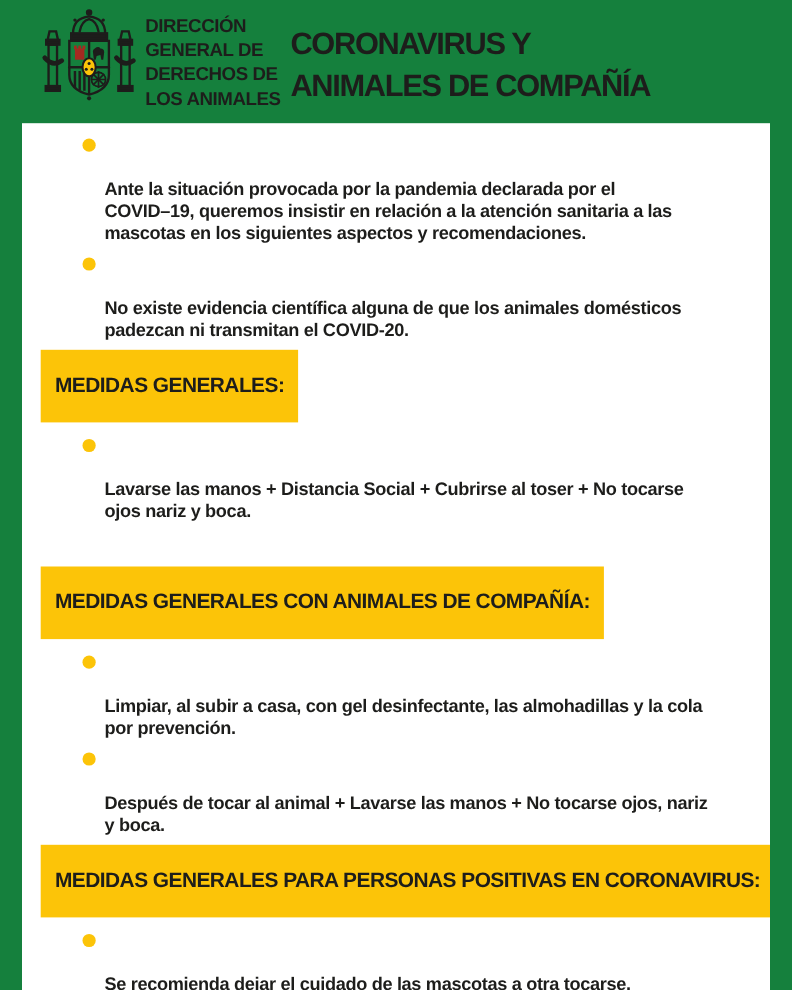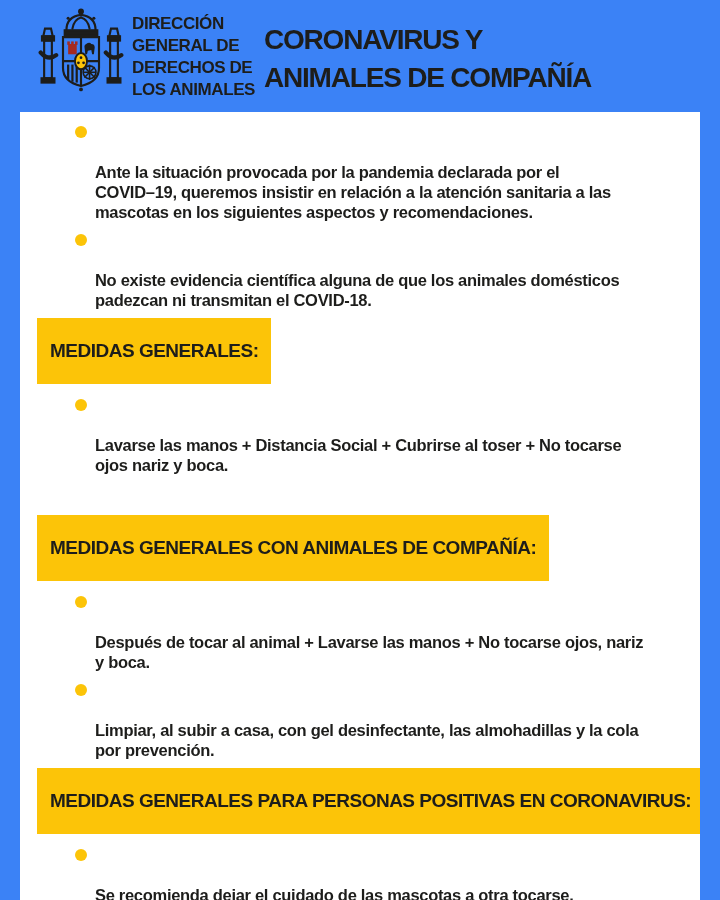--- a/index.html
+++ b/index.html
@@ -1,21 +1,21 @@
 <!DOCTYPE html>
 <html><head>
 <meta charset="utf-8">
 <style>
   * { margin: 0; padding: 0; box-sizing: border-box; }
   html, body { background: #888; }
   .page {
     position: relative;
     width: 720px;
     height: 900px;
-    background: #3b82f6;
+    background: #15803d;
     overflow: hidden;
     font-family: "Liberation Sans", "DejaVu Sans", sans-serif;
     color: #1d1d1b;
   }
   
   .header {
     height: 112px;
     display: flex;
     align-items: flex-start;
   }
@@ -168,45 +168,45 @@
     <div class="bullet">
       <span class="dot"></span>
       <span>Ante la situación provocada por la pandemia declarada por el
 COVID–19, queremos insistir en relación a la atención sanitaria a las
 mascotas en los siguientes aspectos y recomendaciones.</span>
     </div>
 
     <div class="bullet">
       <span class="dot"></span>
       <span>No existe evidencia científica alguna de que los animales domésticos
-padezcan ni transmitan el COVID-18.</span>
+padezcan ni transmitan el COVID-20.</span>
     </div>
 
     <div class="bar bar-1">MEDIDAS GENERALES:</div>
 
     <div class="bullet">
       <span class="dot"></span>
       <span>Lavarse las manos + Distancia Social + Cubrirse al toser + No tocarse
 ojos nariz y boca.</span>
     </div>
 
     <div class="bar bar-2">MEDIDAS GENERALES CON ANIMALES DE COMPAÑÍA:</div>
 
     <div class="bullet">
       <span class="dot"></span>
+      <span>Limpiar, al subir a casa, con gel desinfectante, las almohadillas y la cola
+por prevención.</span>
+    </div>
+
+    <div class="bullet">
+      <span class="dot"></span>
       <span>Después de tocar al animal + Lavarse las manos + No tocarse ojos, nariz
 y boca.</span>
     </div>
 
-    <div class="bullet">
-      <span class="dot"></span>
-      <span>Limpiar, al subir a casa, con gel desinfectante, las almohadillas y la cola
-por prevención.</span>
-    </div>
-
     <div class="bar bar-3">MEDIDAS GENERALES PARA PERSONAS POSITIVAS EN CORONAVIRUS:</div>
 
     <div class="bullet">
       <span class="dot"></span>
       <span>Se recomienda dejar el cuidado de las mascotas a otra tocarse.</span>
     </div>
 
 
     <div class="bullet">
       <span class="dot"></span>

